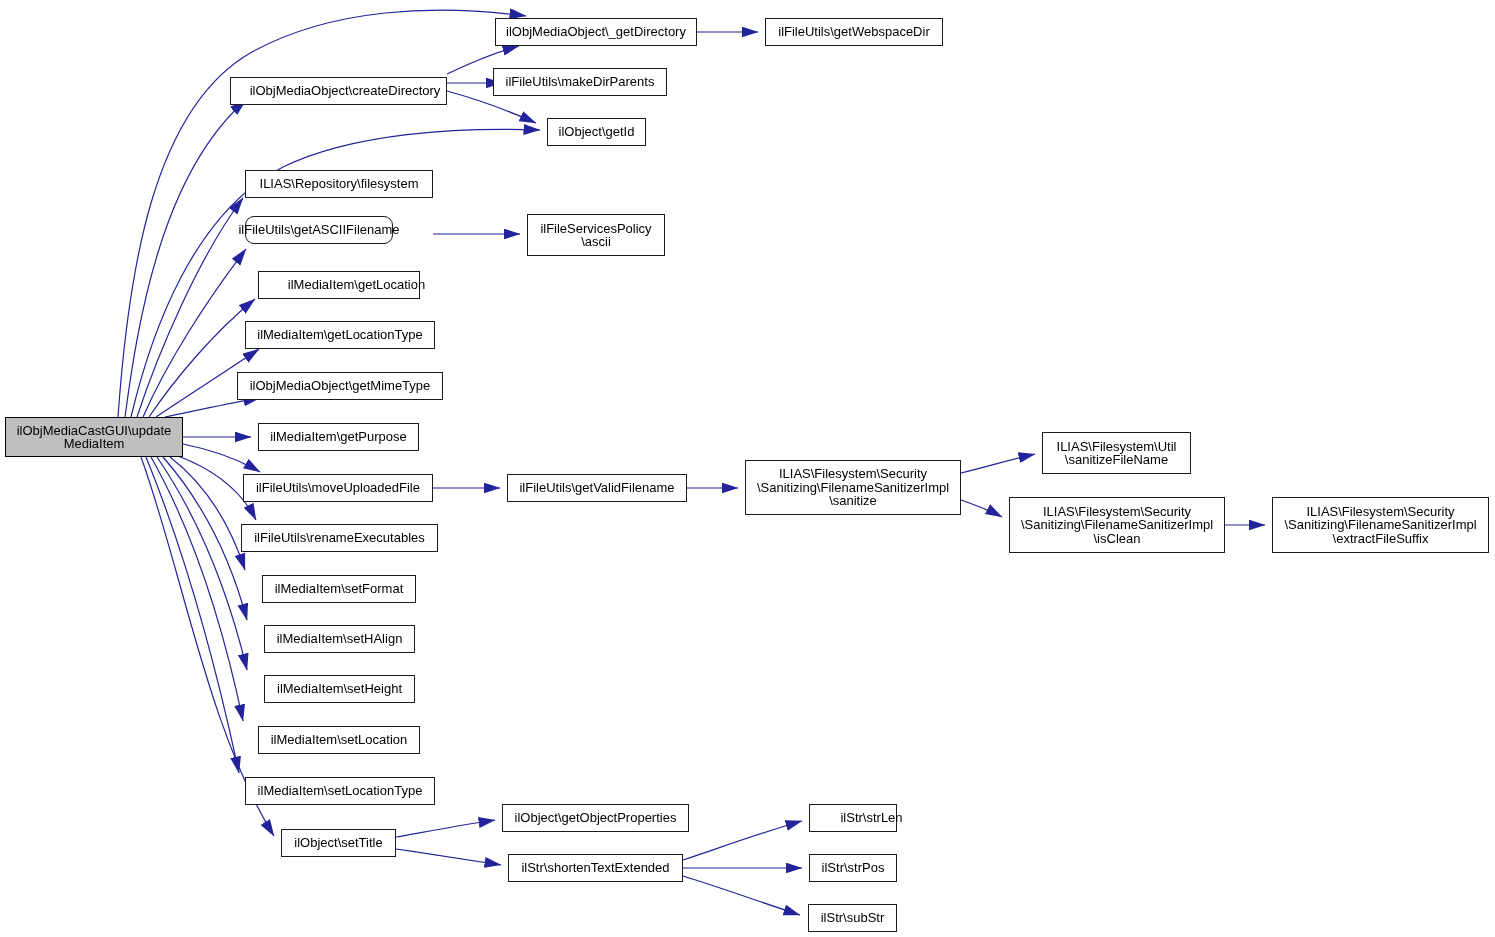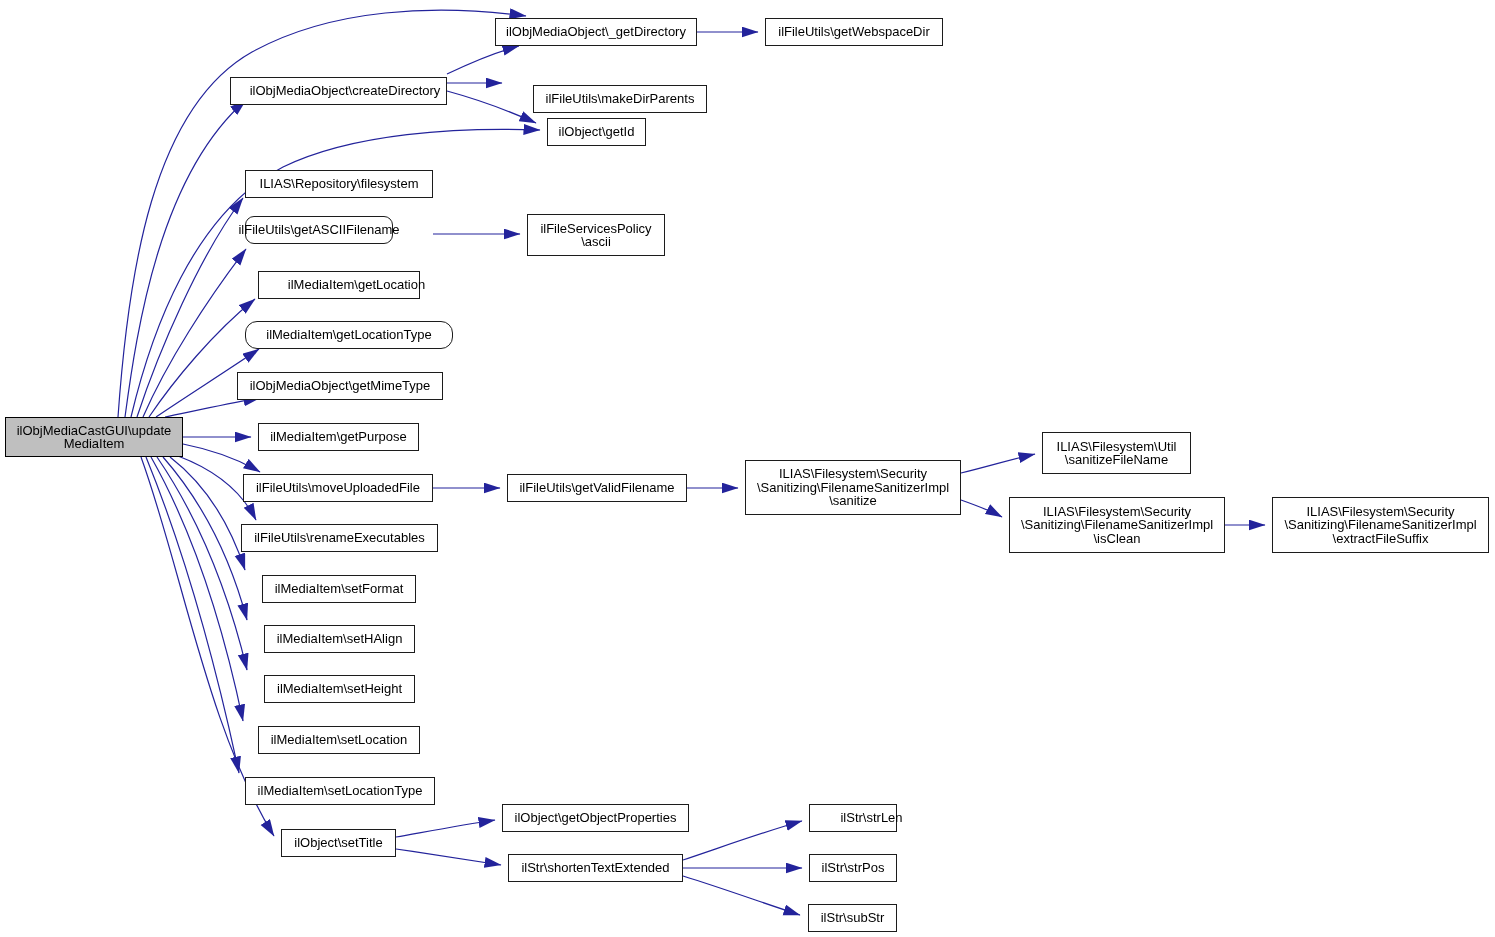--- a/index.html
+++ b/index.html
@@ -83,28 +83,28 @@
     <path d="M683,868 L802,868" marker-end="url(#arrowhead)"></path>
     <path d="M683,876 C722,888 763,903 800,915" marker-end="url(#arrowhead)"></path>
   </svg>
 
   <div class="node node-main" style="left:5px;top:417px;width:178px;height:40px;">ilObjMediaCastGUI\update
 MediaItem</div>
 
   <div class="node" style="left:230px;top:77px;width:217px;height:28px;padding-left:16px;">ilObjMediaObject\createDirectory</div>
   <div class="node" style="left:495px;top:18px;width:202px;height:28px;">ilObjMediaObject\_getDirectory</div>
   <div class="node" style="left:765px;top:18px;width:178px;height:28px;">ilFileUtils\getWebspaceDir</div>
-  <div class="node" style="left:533px;top:68px;width:174px;height:28px;margin-top:17px;">ilFileUtils\makeDirParents</div>
+  <div class="node" style="left:493px;top:68px;width:174px;height:28px;">ilFileUtils\makeDirParents</div>
   <div class="node" style="left:547px;top:118px;width:99px;height:28px;">ilObject\getId</div>
   <div class="node" style="left:245px;top:170px;width:188px;height:28px;">ILIAS\Repository\filesystem</div>
   <div class="node" style="left:245px;top:216px;width:148px;height:28px;border-radius:9px;">ilFileUtils\getASCIIFilename</div>
   <div class="node" style="left:527px;top:214px;width:138px;height:42px;">ilFileServicesPolicy
 \ascii</div>
   <div class="node" style="left:258px;top:271px;width:162px;height:28px;padding-left:38px;">ilMediaItem\getLocation</div>
-  <div class="node" style="left:245px;top:321px;width:208px;height:28px;border-radius:12px;">ilMediaItem\getLocationType</div>
+  <div class="node" style="left:245px;top:321px;width:190px;height:28px;">ilMediaItem\getLocationType</div>
   <div class="node" style="left:237px;top:372px;width:206px;height:28px;">ilObjMediaObject\getMimeType</div>
   <div class="node" style="left:258px;top:423px;width:161px;height:28px;">ilMediaItem\getPurpose</div>
   <div class="node" style="left:243px;top:474px;width:190px;height:28px;">ilFileUtils\moveUploadedFile</div>
   <div class="node" style="left:507px;top:474px;width:180px;height:28px;">ilFileUtils\getValidFilename</div>
   <div class="node" style="left:745px;top:460px;width:216px;height:55px;">ILIAS\Filesystem\Security
 \Sanitizing\FilenameSanitizerImpl
 \sanitize</div>
   <div class="node" style="left:1042px;top:432px;width:149px;height:42px;">ILIAS\Filesystem\Util
 \sanitizeFileName</div>
   <div class="node" style="left:1009px;top:497px;width:216px;height:56px;">ILIAS\Filesystem\Security

